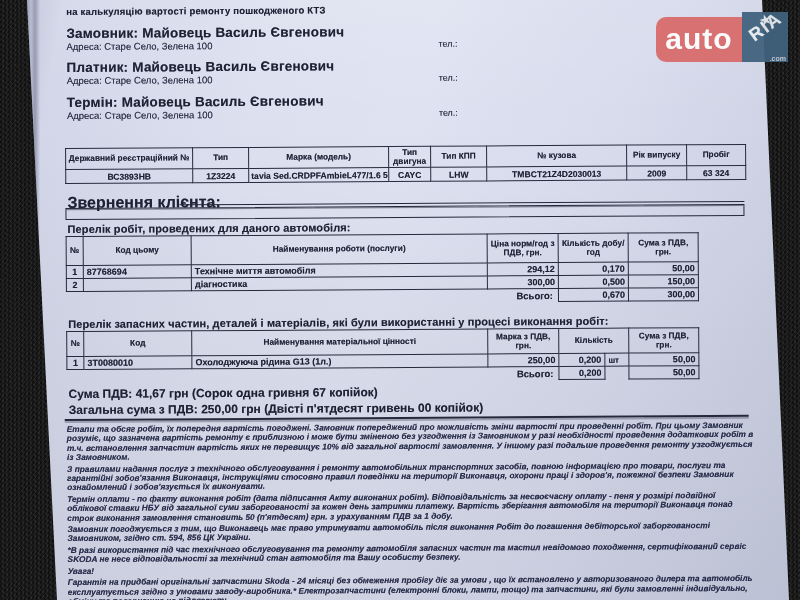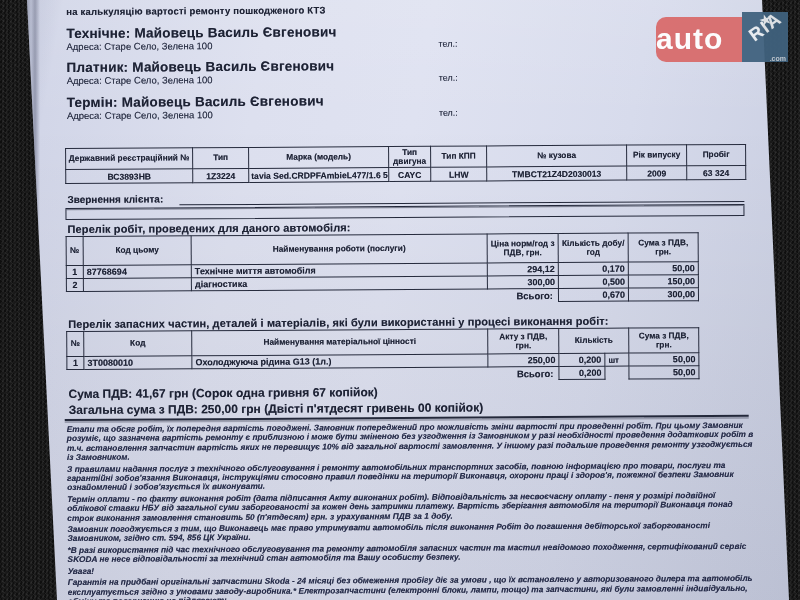--- a/index.html
+++ b/index.html
@@ -46,33 +46,33 @@
   .veh-table th{height:20px;}
   .veh-table td{height:13px;text-align:center;font-size:8.6px;}
   .num{text-align:right;padding-right:3px;}
   .txt{text-align:left;padding-left:3px;}
   .cen{text-align:center;}
   .work-table,.part-table{width:632px;}
   .work-table td,.part-table td{height:12px;}
   .noborder{border:none;background:transparent;}
   .total-label{text-align:right;padding-right:5px;font-weight:bold;font-size:9.5px;}
   .heavy{border-width:1.4px;}
-  .appeal-label{font-size:10px;font-weight:bold;}
+  .appeal-label{font-size:16px;font-weight:bold;}
   .appeal-underline{position:absolute;height:0;border-top:1.4px solid #23283a;}
   .appeal-box{position:absolute;height:10px;border:1.5px solid #23283a;box-shadow:inset 0 1.2px 0 rgba(35,40,58,0.5);}
   .sec-title{font-size:11px;font-weight:bold;letter-spacing:0.1px;}
   .sum-line{font-size:12px;font-weight:bold;}
   .divider{height:0;border-top:2.2px solid #23283a;box-shadow:0 2px 0 rgba(35,40,58,0.3);}
   .terms{width:688px;font-size:8.3px;line-height:9.4px;font-style:italic;font-weight:bold;color:#272d4a;}
   .terms p{margin:0 0 2px 0;}
 
   .logo{position:absolute;left:656px;top:12px;z-index:6;display:flex;opacity:0.94;}
   .logo-auto{
     width:86px;height:45px;margin-top:5px;background:#d96b6b;border-radius:10px 0 0 10px;
-    color:#ffffff;font-weight:bold;font-size:30px;line-height:43px;text-align:left;letter-spacing:1px;
+    color:#ffffff;font-weight:bold;font-size:30px;line-height:43px;text-align:center;letter-spacing:1px;
   }
   .logo-ria{width:46px;height:50px;background:#40627e;position:relative;overflow:hidden;}
   .ria-text{
     position:absolute;left:3px;top:17px;color:#e9edf1;font-weight:bold;font-size:18px;
     letter-spacing:1.5px;transform:rotate(-36deg);transform-origin:left top;
     text-shadow:0 0 1px rgba(255,255,255,0.4);
   }
   .ria-star{position:absolute;left:17px;top:-1px;color:#e9edf1;font-size:15px;transform:rotate(-18deg);}
   .ria-com{position:absolute;right:2px;bottom:0px;color:#c9d1d9;font-size:7px;font-weight:bold;}
 </style>
@@ -80,21 +80,21 @@
 <body>
 
 <div class="paper"></div>
 
 <div class="content">
 
   <div class="abs topline">на калькуляцію вартості ремонту пошкодженого КТЗ</div>
 
   <div class="abs" style="left:68px;top:24px;">
     <div class="party-role">
-      <span>Технічне:</span>
+      <span>Замовник:</span>
       <span>Майовець Василь Євгенович</span>
     </div>
     <div class="party-addr addr-row">
       <span>Адреса:</span>
       <span>Старе Село, Зелена 100</span>
       <span class="phone">тел.:</span>
     </div>
   </div>
 
   <div class="abs" style="left:68px;top:58px;">
@@ -212,21 +212,21 @@
       <col style="width:71px">
         <col style="width:46px">
         <col style="width:24px">
         <col style="width:70px">
     </colgroup>
     <tbody>
         <tr style="height:25px;">
       <th>№</th>
       <th>Код</th>
       <th>Найменування матеріальної цінності</th>
-      <th>Акту з ПДВ, грн.</th>
+      <th>Марка з ПДВ, грн.</th>
       <th colspan="2">Кількість</th>
       <th>Сума з ПДВ, грн.</th>
     </tr>
     <tr>
       <td class="cen">1</td>
       <td class="txt">3T0080010</td>
       <td class="txt">Охолоджуюча рідина G13 (1л.)</td>
       <td class="num">250,00</td>
       <td class="num">0,200</td>
       <td class="txt" style="font-size:8px;">шт</td>

